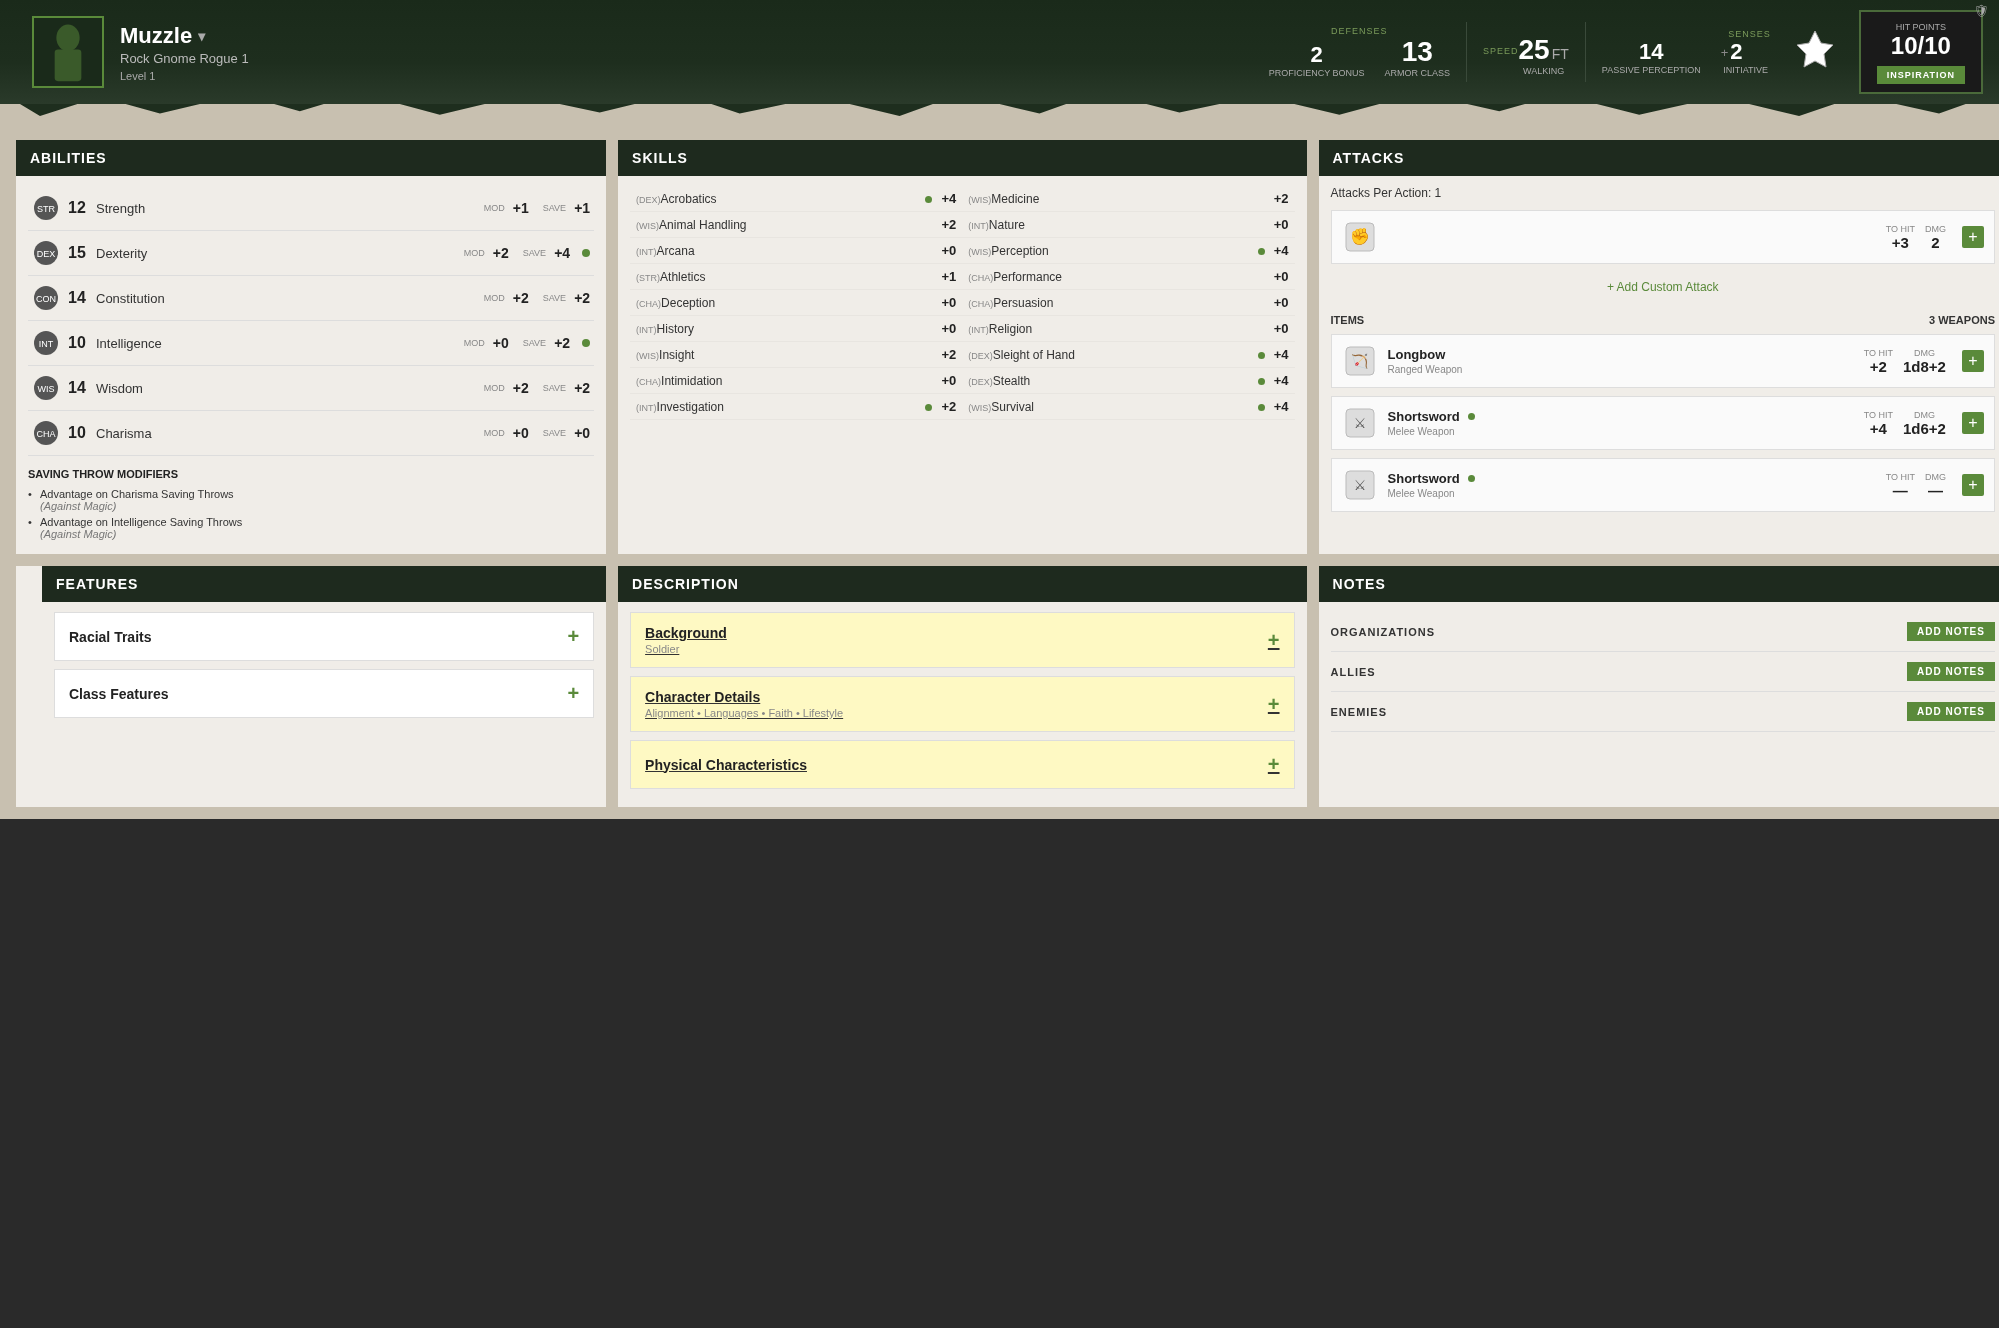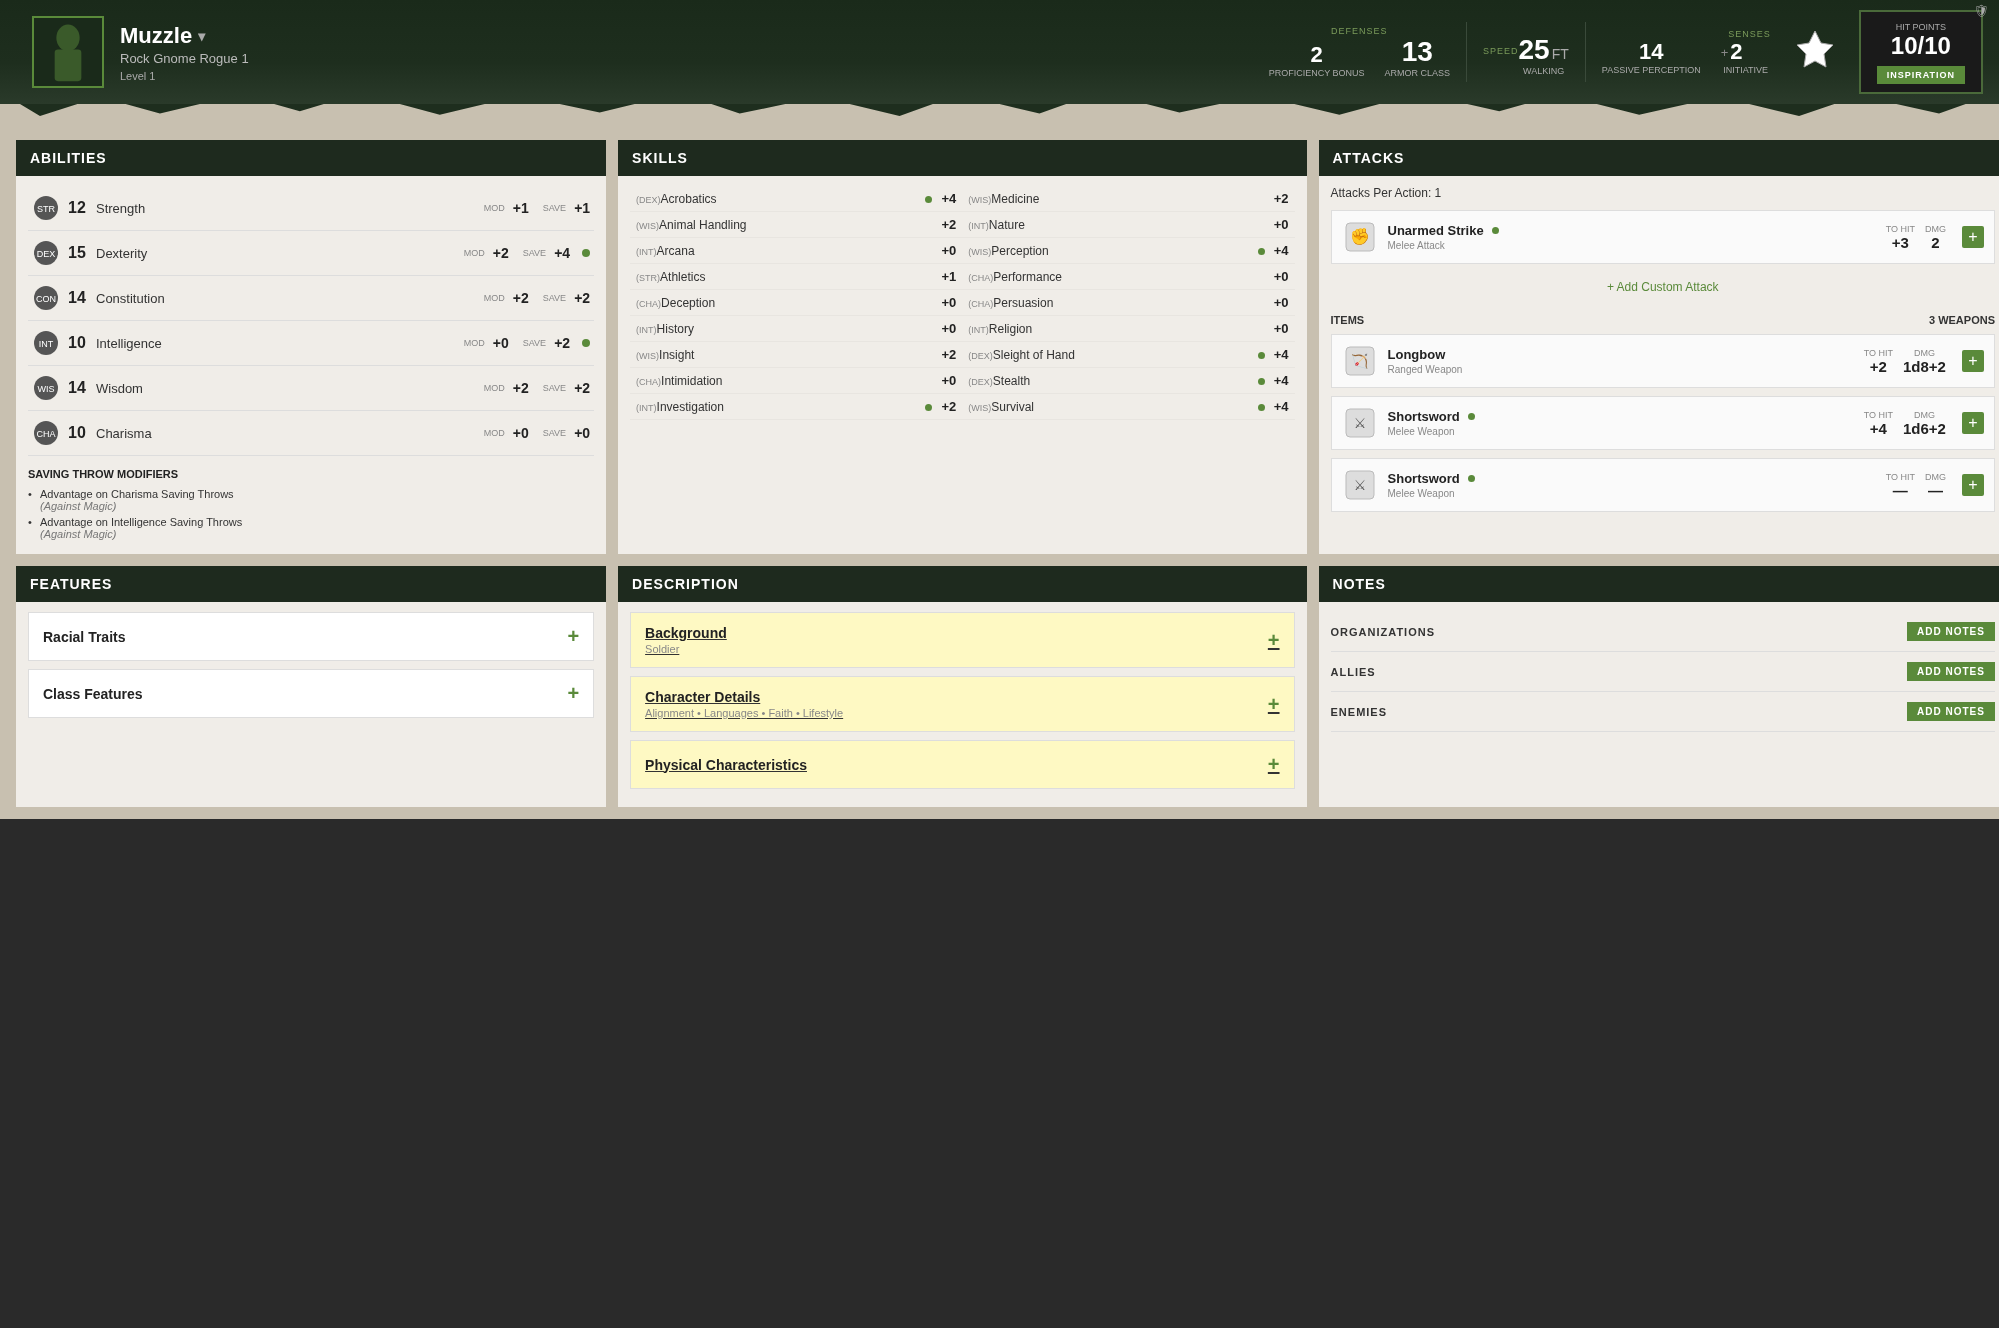--- a/index.html
+++ b/index.html
@@ -532,27 +532,20 @@
     <div class="card-body">
       <div class="attacks-per-action">Attacks Per Action: 1</div>
 
       <div class="attack-card">
         <div class="attack-icon">
           <svg width="36" height="36" viewBox="0 0 36 36">
             <rect x="4" y="4" width="28" height="28" rx="4" fill="#ddd" stroke="#bbb" stroke-width="1"></rect>
             <text x="18" y="23" font-size="16" text-anchor="middle" fill="#555">✊</text>
           </svg>
         </div>
-        <div class="attack-info">
-          <div class="attack-name">
-            <span>Unarmed Strike</span>
-            <div class="skill-dot"></div>
-          </div>
-          <div class="attack-type">Melee Attack</div>
-        </div>
         <div class="attack-stats">
           <div class="attack-stat">
             <div class="attack-stat-label">TO HIT</div>
             <div class="attack-stat-val">+3</div>
           </div>
           <div class="attack-stat">
             <div class="attack-stat-label">DMG</div>
             <div class="attack-stat-val">2</div>
           </div>
           <button class="add-btn">+</button>
@@ -643,21 +636,21 @@
           <button class="add-btn">+</button>
         </div>
       </div>
 
     </div>
   </div>
 </div>
 
 <div class="main-content" style="padding-top:0; gap:12px;">
 
-  <div class="card" style="flex:0 0 30%;">
+  <div class="card" style="flex:0 0 30%;padding-left:26px;">
     <div class="card-header">FEATURES</div>
     <div class="card-body">
       <div class="feature-accordion">
         <div class="feature-accordion-header">
           <span>Racial Traits</span>
           <span class="feature-add-btn">+</span>
         </div>
       </div>
       <div class="feature-accordion">
         <div class="feature-accordion-header">

